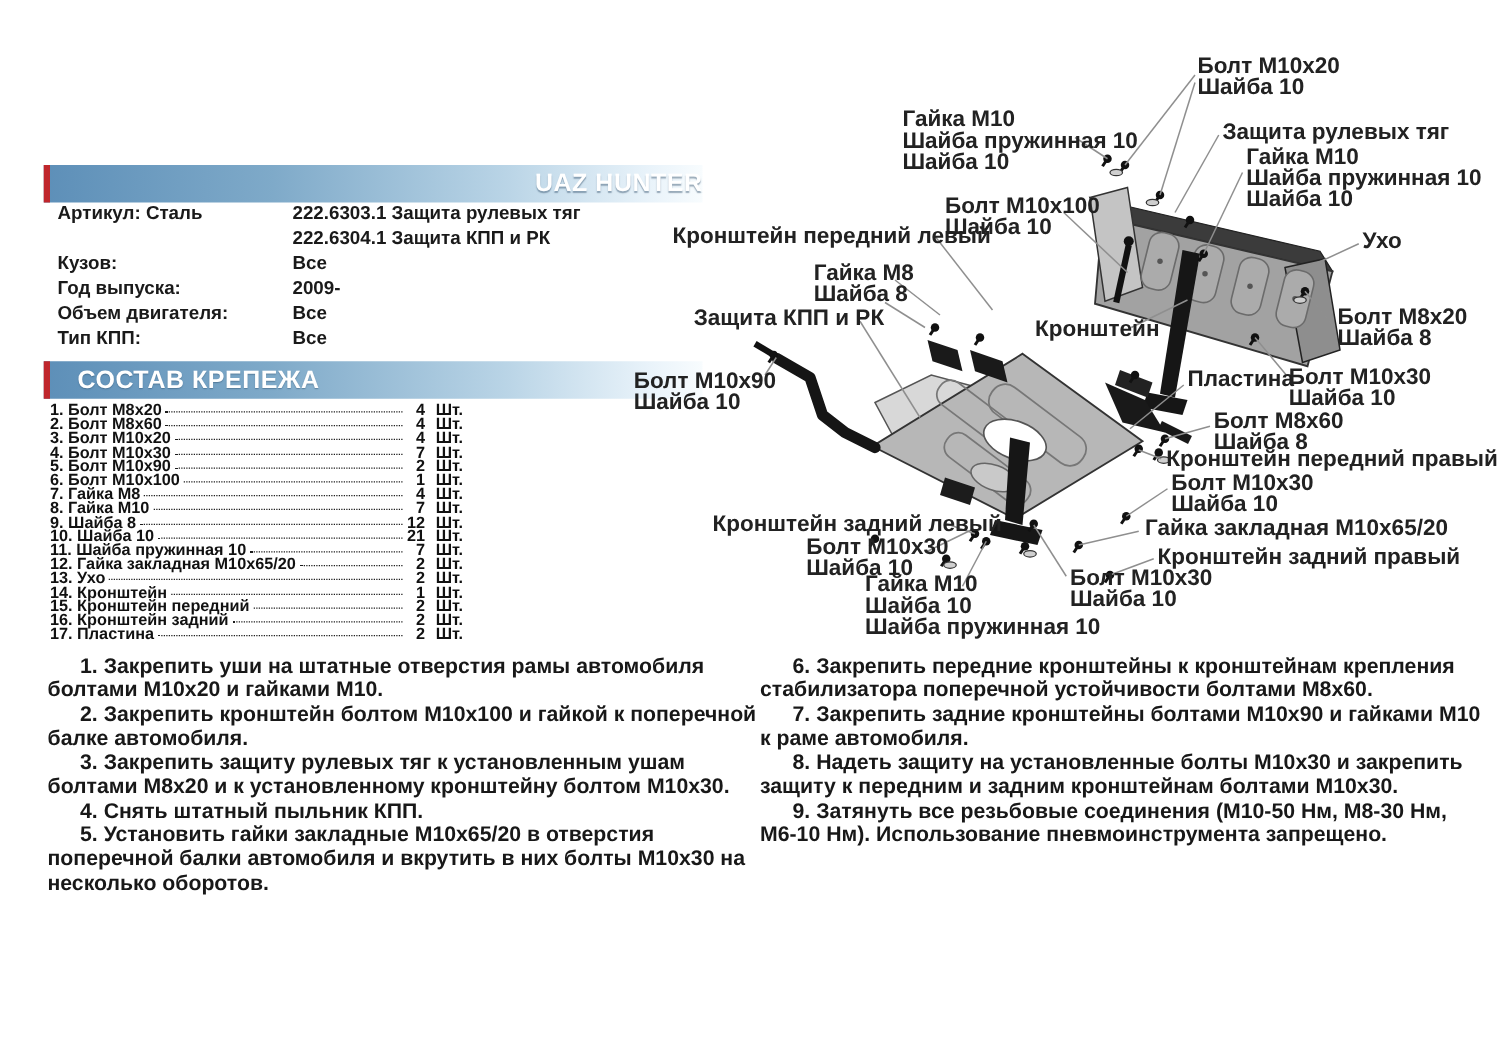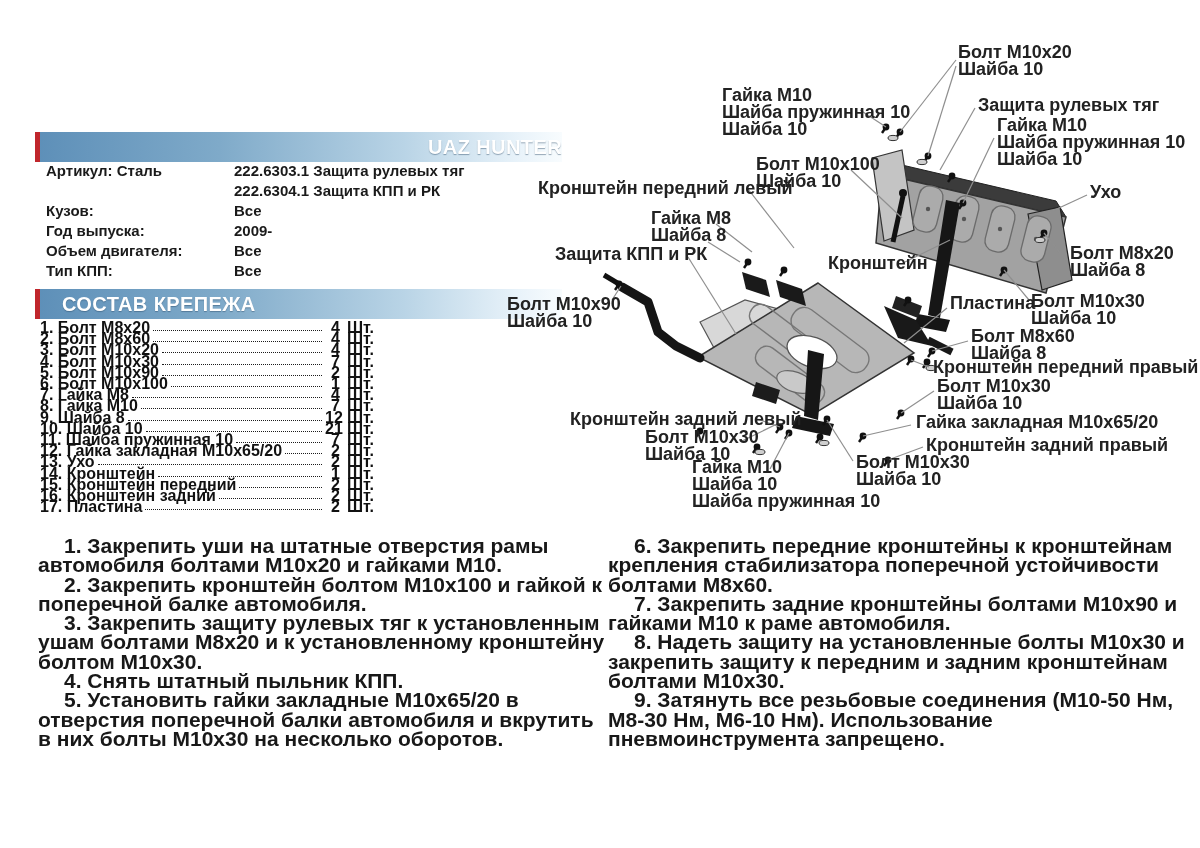--- a/index.html
+++ b/index.html
@@ -14,29 +14,29 @@
        text-shadow:0 1px 1px rgba(40,70,100,.45);white-space:nowrap;}
   #model-bar{left:35px;top:132px;width:527px;justify-content:flex-end;}
   #fastener-bar{left:35px;top:289px;width:527px;}
   #instr-bar{left:35px;top:519px;width:1153px;}
   
   #specs{position:absolute;left:46px;top:161px;width:560px;font-size:15px;font-weight:bold;line-height:20px;}
   .spec-row{display:flex;}
   .spec-label{width:188px;flex:none;}
   .spec-values{flex:1;}
   
-  #fastener-list{position:absolute;left:40px;top:322px;width:332px;font-size:16px;font-weight:bold;
+  #fastener-list{position:absolute;left:40px;top:322px;width:332px;font-size:13px;font-weight:bold;
        line-height:11.2px;color:#111;}
   .f-row{display:flex;align-items:baseline;}
   .f-name{white-space:nowrap;}
   .f-dots{flex:1;border-bottom:1.5px dotted #1c1c1c;margin:0 3px;transform:translateY(-2px);}
   .f-qty{width:15px;text-align:right;flex:none;}
   .f-unit{width:25px;margin-left:7px;flex:none;text-align:center;}
   
-  .instr-col{position:absolute;top:536px;font-size:21px;font-weight:bold;line-height:19.3px;color:#181818;}
+  .instr-col{position:absolute;top:523px;font-size:17px;font-weight:bold;line-height:19.3px;color:#181818;}
   #instr-left{left:38px;width:567px;}
   #instr-right{left:608px;width:582px;}
   .instr-col p{margin:0;text-indent:26px;}
   
   #diagram-svg{position:absolute;left:0;top:0;width:1200px;height:848px;pointer-events:none;}
   .dlabel{position:absolute;font-size:18px;font-weight:bold;line-height:17px;color:#222;white-space:nowrap;}
 </style>
 </head>
 <body>
 

